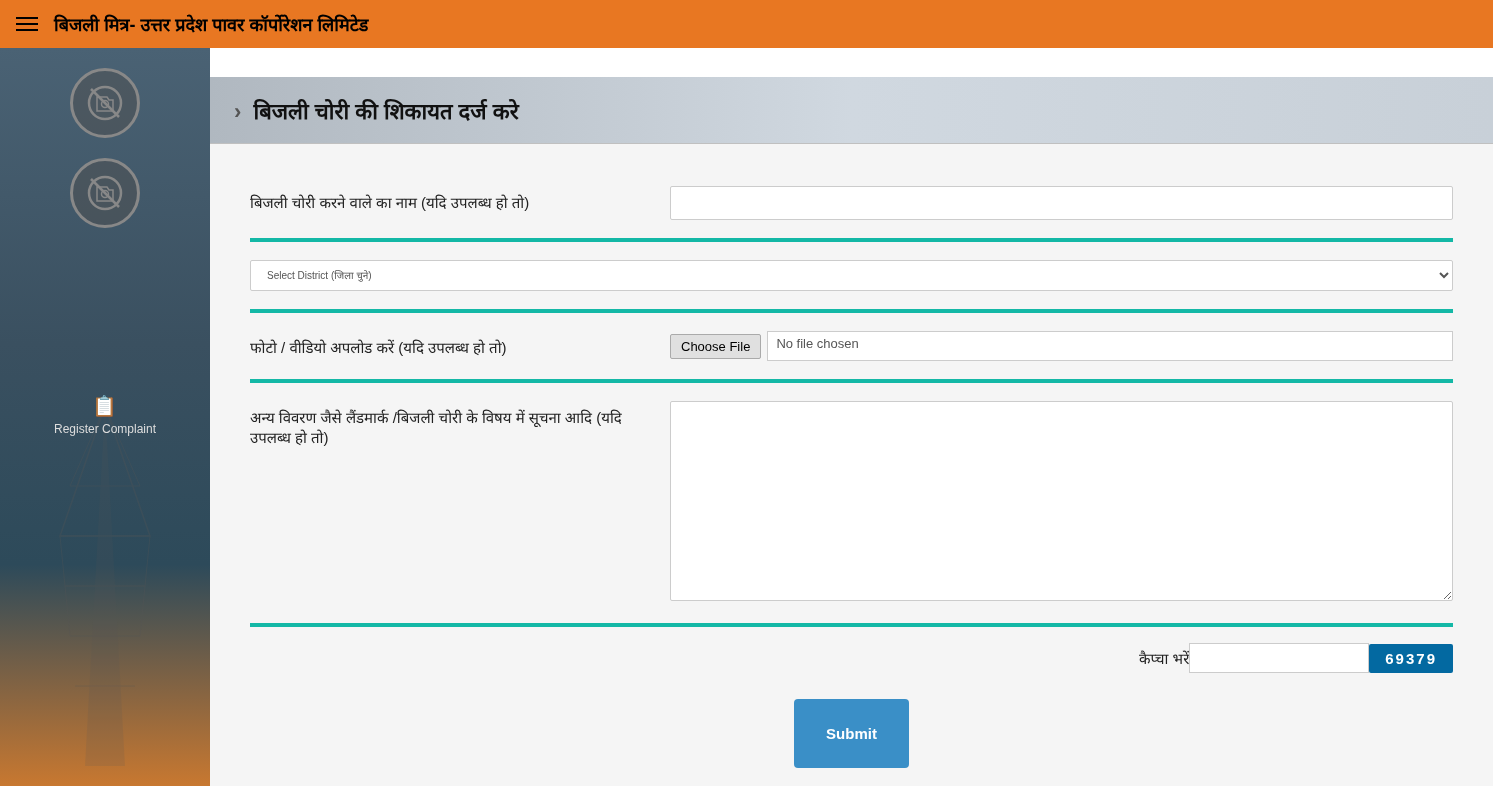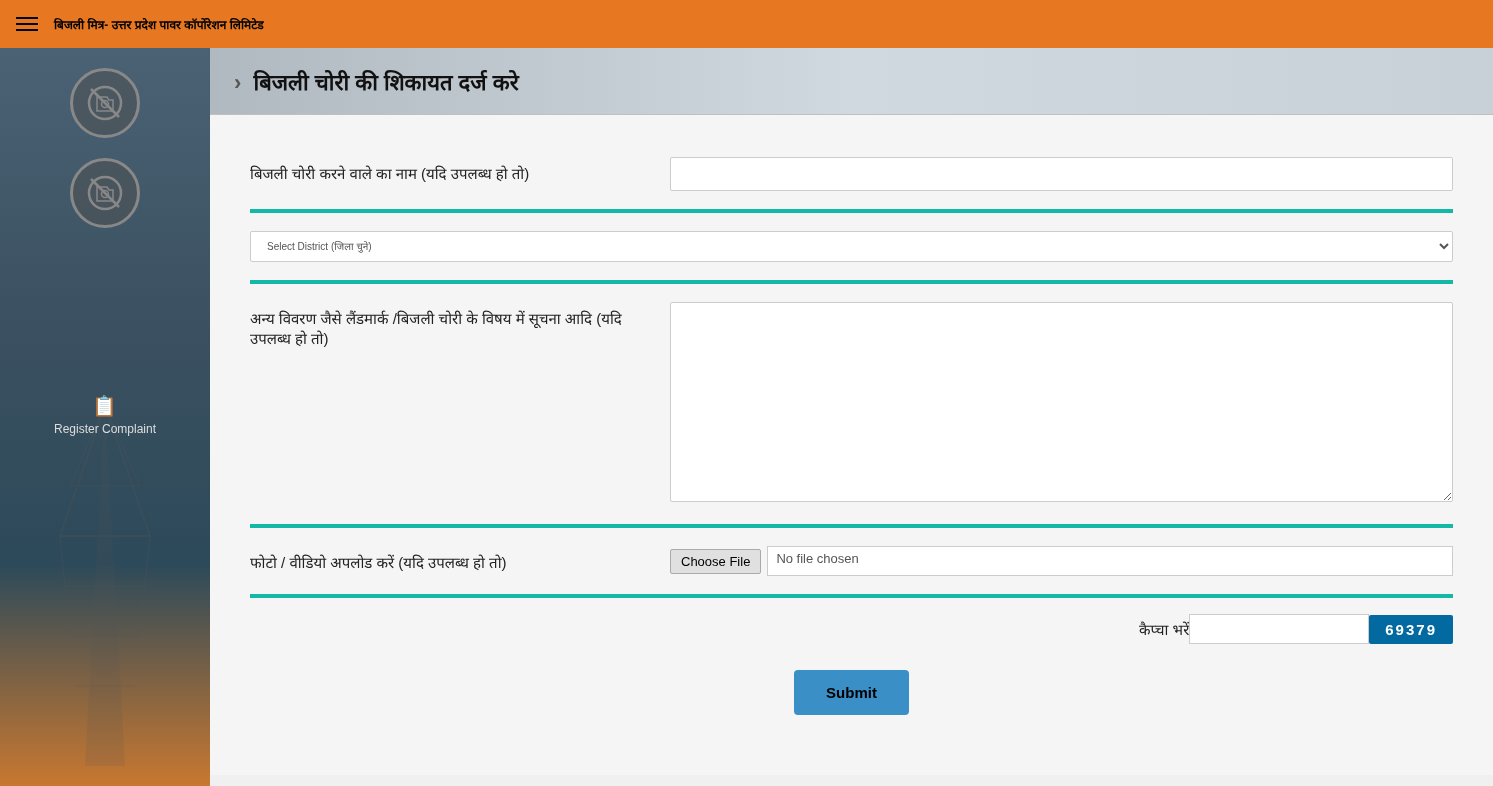--- a/index.html
+++ b/index.html
@@ -20,21 +20,21 @@
       gap: 4px;
       cursor: pointer;
     }
     .header-menu-icon span {
       display: block;
       width: 22px;
       height: 2px;
       background: #000;
     }
     .header-title {
-      font-size: 12px;
+      font-size: 18px;
       font-weight: bold;
       color: #000;
     }
 
     
     .layout {
       display: flex;
       height: calc(786px - 48px);
     }
 
@@ -93,20 +93,21 @@
       color: #ddd;
       text-align: right;
     }
 
     
     .main {
       flex: 1;
       background: #f0f0f0;
       overflow-y: auto;
       position: relative;
+      margin-top: 29px;
     }
 
     
     .page-header {
       background: linear-gradient(to right, #b0b8c0, #d0d8e0, #c8d0d8);
       padding: 18px 24px;
       font-size: 22px;
       font-weight: bold;
       color: #111;
       border-bottom: 1px solid #c0c0c0;
@@ -233,23 +234,23 @@
       letter-spacing: 2px;
     }
 
     
     .submit-row {
       display: flex;
       justify-content: center;
       padding: 10px 0 20px 0;
     }
     .submit-btn {
-      padding: 14px 32px;
+      padding: 26px 32px;
       background: #3a8fc7;
-      color: #000000;
+      color: #ffffff;
       border: none;
       font-size: 15px;
       border-radius: 4px;
       cursor: pointer;
       font-weight: bold;
     }
 
     
     .sidebar-tower {
       position: absolute;
@@ -344,39 +345,39 @@
             <option value="allahabad">Allahabad</option>
             <option value="lucknow">Lucknow</option>
             <option value="kanpur">Kanpur</option>
             <option value="varanasi">Varanasi</option>
             <option value="ghaziabad">Ghaziabad</option>
           </select>
         </div>
       </div>
 
       <div class="form-row">
-        <div class="form-label">अन्य विवरण जैसे लैंडमार्क /बिजली चोरी के विषय में सूचना आदि  (यदि उपलब्ध हो तो)</div>
-        <div class="form-control">
-          <textarea class="form-textarea" style=""></textarea>
-        </div>
-      </div>
-
-      <div class="form-row">
         <div class="form-label">फोटो / वीडियो अपलोड करें (यदि उपलब्ध हो तो)</div>
         <div class="form-control">
           <div class="file-input-wrapper">
             <label class="file-choose-btn">
               <span>Choose File</span>
               
             </label>
             <span class="file-no-chosen">No file chosen</span>
           </div>
         </div>
       </div>
 
+      <div class="form-row">
+        <div class="form-label">अन्य विवरण जैसे लैंडमार्क /बिजली चोरी के विषय में सूचना आदि  (यदि उपलब्ध हो तो)</div>
+        <div class="form-control">
+          <textarea class="form-textarea" style=""></textarea>
+        </div>
+      </div>
+
       <div class="captcha-row">
         <span class="captcha-label">कैप्चा भरें</span>
         <input type="text" class="captcha-input" style="">
         <span class="captcha-value">69379</span>
       </div>
 
       <div class="submit-row">
         <button class="submit-btn">Submit</button>
       </div>
 

